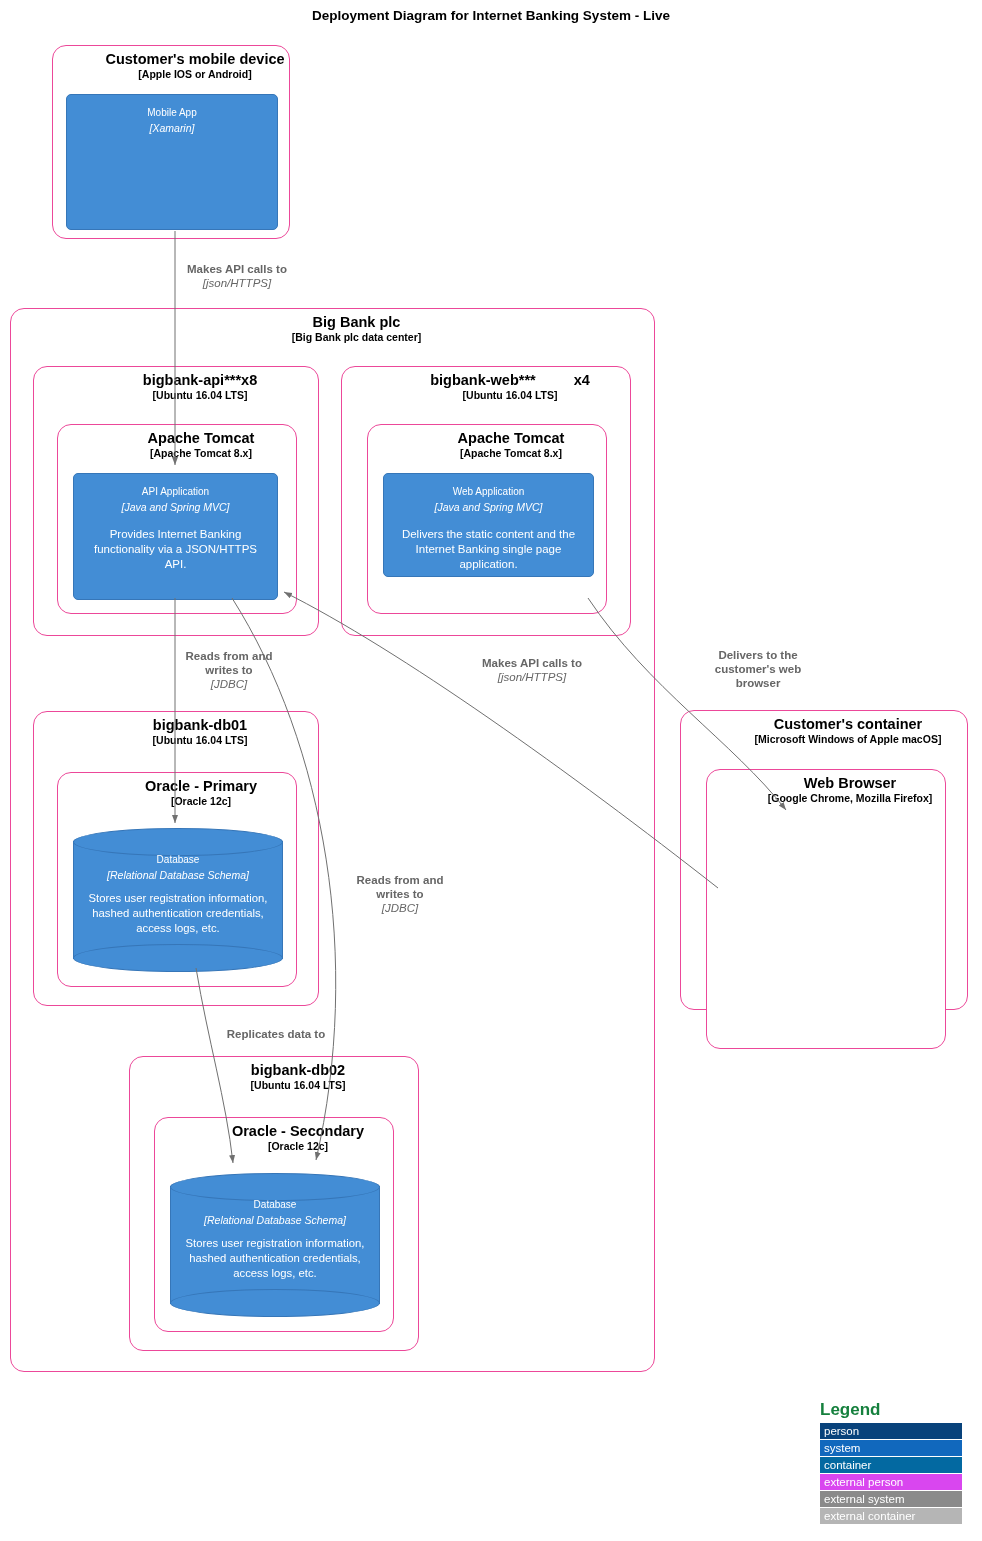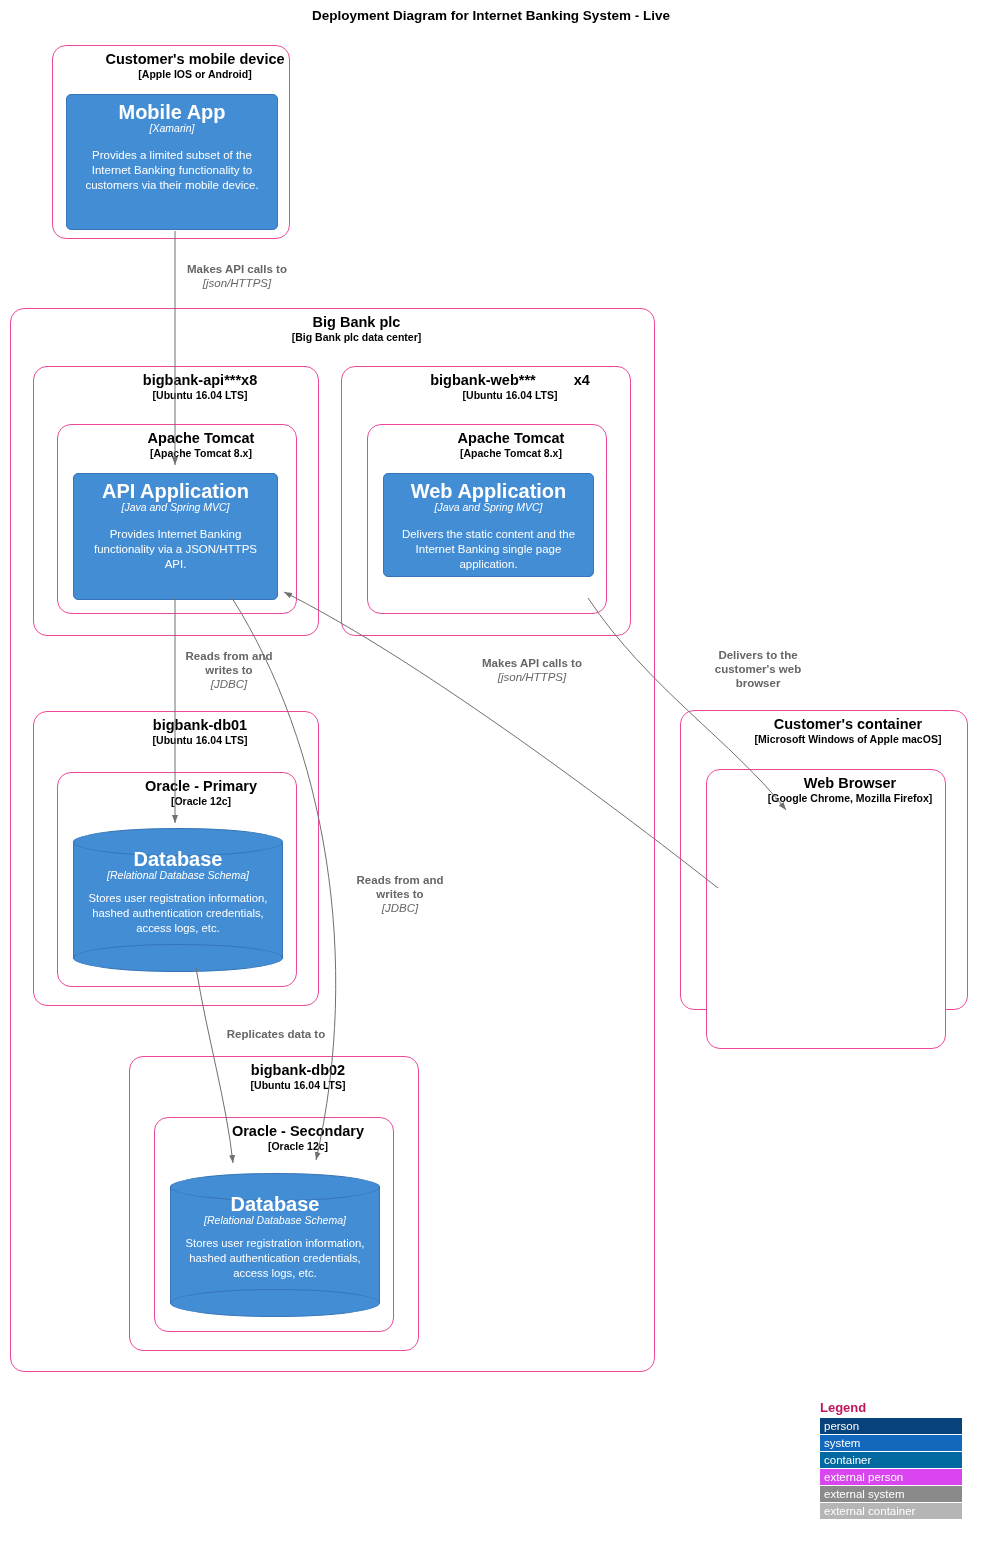--- a/index.html
+++ b/index.html
@@ -10,21 +10,21 @@
 
   .diagram-title { position:absolute; top:8px; left:0; width:100%; text-align:center; font-size:13.5px; font-weight:bold; }
 
   .node { position:absolute; background:#fff; border:1px solid #ec4899; border-radius:14px;padding-left:48px; }
   .ntitle { text-align:center; font-weight:bold; font-size:14.5px; margin-top:5px; line-height:17px; }
   .nsub { text-align:center; font-weight:bold; font-size:10.5px; line-height:13px; color:#000; }
   .count-gap { margin-left:38px; }
 
   .cbox { position:absolute; background:var(--container); border:1px solid var(--container-border);
           border-radius:5px; color:#fff; text-align:center; padding:9px 10px 6px 10px; }
-  .cname { font-weight:bold; font-size:20px; line-height:17px; }
+  .cname { font-weight:normal; font-size:10px; line-height:17px; }
   .cname.narrow { max-width:120px; margin:0 auto; }
   .ctech { font-style:italic; font-size:10.5px; margin-top:1px; }
   .cdesc { font-size:11.5px; margin-top:14px; line-height:1.32; }
 
   .db { position:absolute; background:var(--container);
         border-left:1px solid var(--container-border); border-right:1px solid var(--container-border);
         color:#fff; text-align:center; }
   .db::before { content:""; position:absolute; left:-1px; right:-1px; top:-13px; height:26px;
         border-radius:50%; background:var(--container); border:1px solid var(--container-border); }
   .db::after { content:""; position:absolute; left:-1px; right:-1px; bottom:-13px; height:26px;
@@ -34,37 +34,36 @@
 
   .arrows { position:absolute; inset:0; z-index:10; pointer-events:none; }
   .arrows path.edge { stroke:var(--arrow); fill:none; stroke-width:1; }
   .arrows marker path { fill:var(--arrow); stroke:none; }
 
   .elabel { position:absolute; z-index:11; color:#666; font-weight:bold; font-size:11.5px;
             line-height:14px; text-align:center; }
   .etech { font-weight:normal; font-style:italic; }
 
   .legend { position:absolute; left:820px; top:1400px; width:142px; z-index:5; }
-  .legend-title { font-weight:bold; font-size:13px; margin-bottom:3px; color:#be185d; }
+  .legend-title { font-weight:bold; font-size:17px; margin-bottom:3px; color:#15803d; }
   .legend-row { color:#fff; font-size:11.5px; line-height:14px; padding:1px 4px; margin-bottom:1px; }
 </style>
 </head>
 <body>
 
 <div class="canvas">
 
   <div class="diagram-title">Deployment Diagram for Internet Banking System - Live</div>
 
   <div class="node" style="left:52px;top:45px;width:238px;height:194px;">
     <div class="ntitle">Customer's mobile device</div>
     <div class="nsub">[Apple IOS or Android]</div>
     <div class="cbox" style="left:13px;top:48px;width:212px;height:136px;">
       <div class="cname">Mobile App</div>
       <div class="ctech">[Xamarin]</div>
-      <div class="cdesc">Provides a limited subset of the Internet Banking functionality to customers via their mobile device.</div>
     </div>
   </div>
 
   <div class="node" style="left:10px;top:308px;width:645px;height:1064px;">
     <div class="ntitle">Big Bank plc</div>
     <div class="nsub">[Big Bank plc data center]</div>
 
     <div class="node" style="left:22px;top:57px;width:286px;height:270px;">
       <div class="ntitle">
         <span>bigbank-api***</span><span>x8</span>

